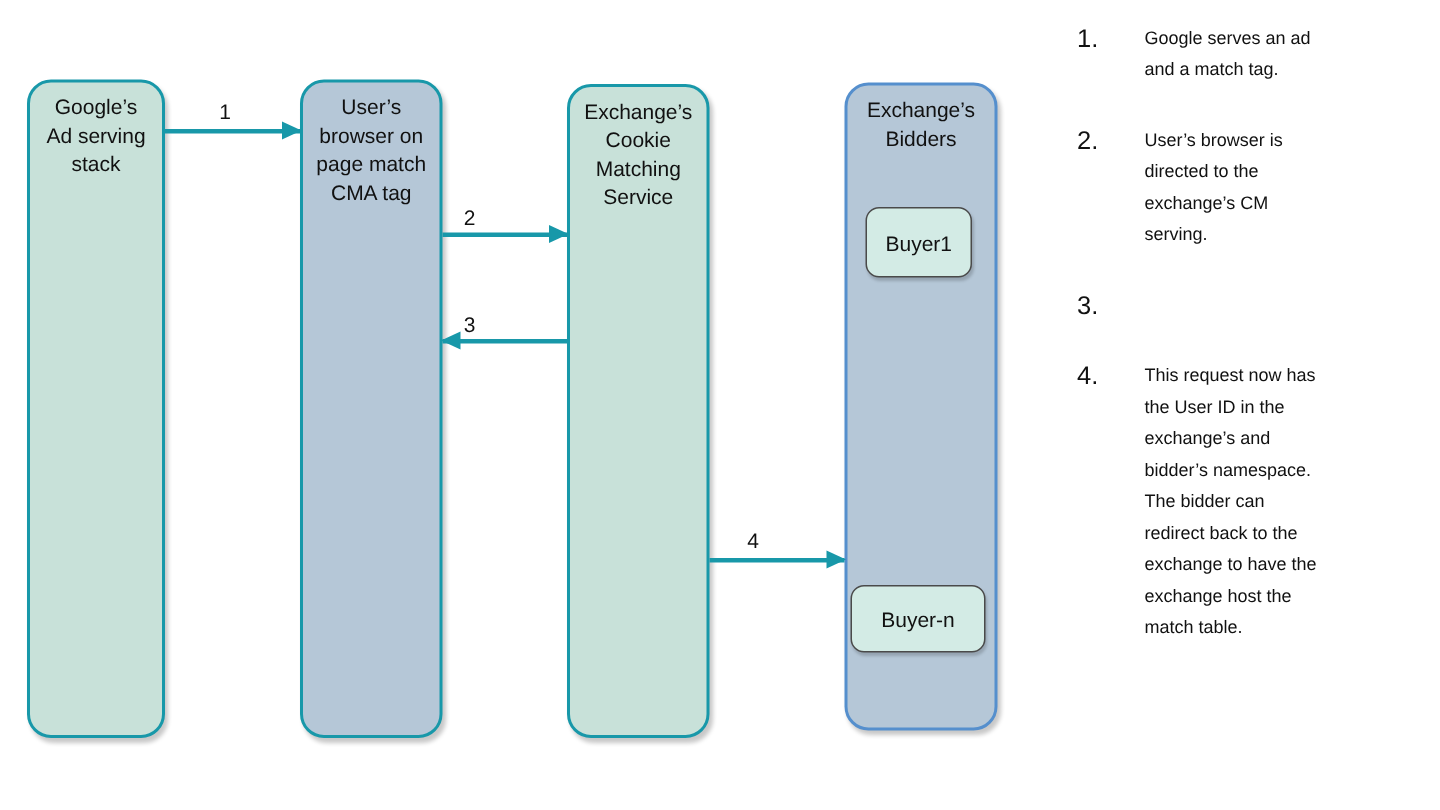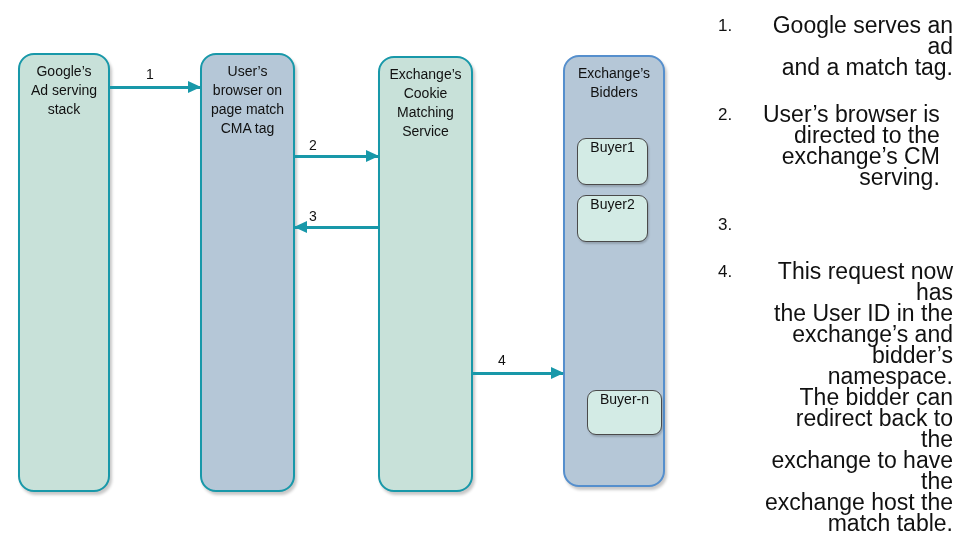--- a/index.html
+++ b/index.html
@@ -14,38 +14,38 @@
   .node.green{background:var(--green_fill);border:2px solid var(--accent_teal);}
   .node.blue{background:var(--blue_fill);border:2px solid var(--accent_teal);}
   .node.bidders{border-color:var(--bidders_border);}
   .node-label{
     padding-top:7px;text-align:center;font-size:14px;line-height:19px;
     white-space:pre-line;color:#111;
   }
   .buyer{
     position:absolute;left:12px;width:71px;box-sizing:border-box;
     background:var(--buyer_fill);border:1px solid var(--buyer_border);
-    border-radius:9px;display:flex;justify-content:center;
+    border-radius:9px;display:flex;align-items:center;justify-content:center;
     font-size:14px;box-shadow:1px 2px 2px rgba(0,0,0,0.18);
   }
   .arrow{position:absolute;height:3px;background:var(--accent_teal);}
   .arrow .head{position:absolute;width:0;height:0;top:-5px;}
   .arrow .head.right{
     right:-1px;border-left:13px solid var(--accent_teal);
     border-top:6px solid transparent;border-bottom:6px solid transparent;
   }
   .arrow .head.left{
     left:-1px;border-right:13px solid var(--accent_teal);
     border-top:6px solid transparent;border-bottom:6px solid transparent;
   }
   .arrow-label{position:absolute;font-size:14px;text-align:center;color:#111;}
   .steps{position:absolute;left:718px;top:15px;width:235px;}
   .step{display:flex;margin-bottom:26px;}
   .step-num{flex:none;width:45px;font-size:17px;line-height:21px;}
-  .step-text{font-size:23px;line-height:21px;white-space:pre-line;text-align:right;}
+  .step-text{font-size:12px;line-height:21px;white-space:pre-line;}
 </style>
 </head>
 <body>
 
 <div class="canvas">
 
   <div class="node green" style="left:18px;top:53px;width:92px;height:439px">
     <div class="node-label">Google’s
 Ad serving
 stack</div>
@@ -64,24 +64,21 @@
 Matching
 Service</div>
   </div>
 
   <div class="node blue bidders" style="left:563px;top:55px;width:102px;height:432px">
     <div class="node-label">Exchange’s
 Bidders</div>
     <div class="buyer" style="top:81px;height:47px">
       <span>Buyer1</span>
     </div>
-    <div class="buyer" style="top:138px;height:47px">
-      <span>Buyer2</span>
-    </div>
-    <div class="buyer" style="left:22px;top:333px;width:75px;height:45px">
+    <div class="buyer" style="left:2px;top:333px;width:90px;height:45px">
       <span>Buyer-n</span>
     </div>
   </div>
 
   <div class="arrow-label" style="left:110px;top:66px;width:80px">1</div>
   <div class="arrow" style="left:110px;top:86px;width:90px">
     <span class="head right"></span>
   </div>
 
   <div class="arrow-label" style="left:298px;top:137px;width:30px">2</div>

